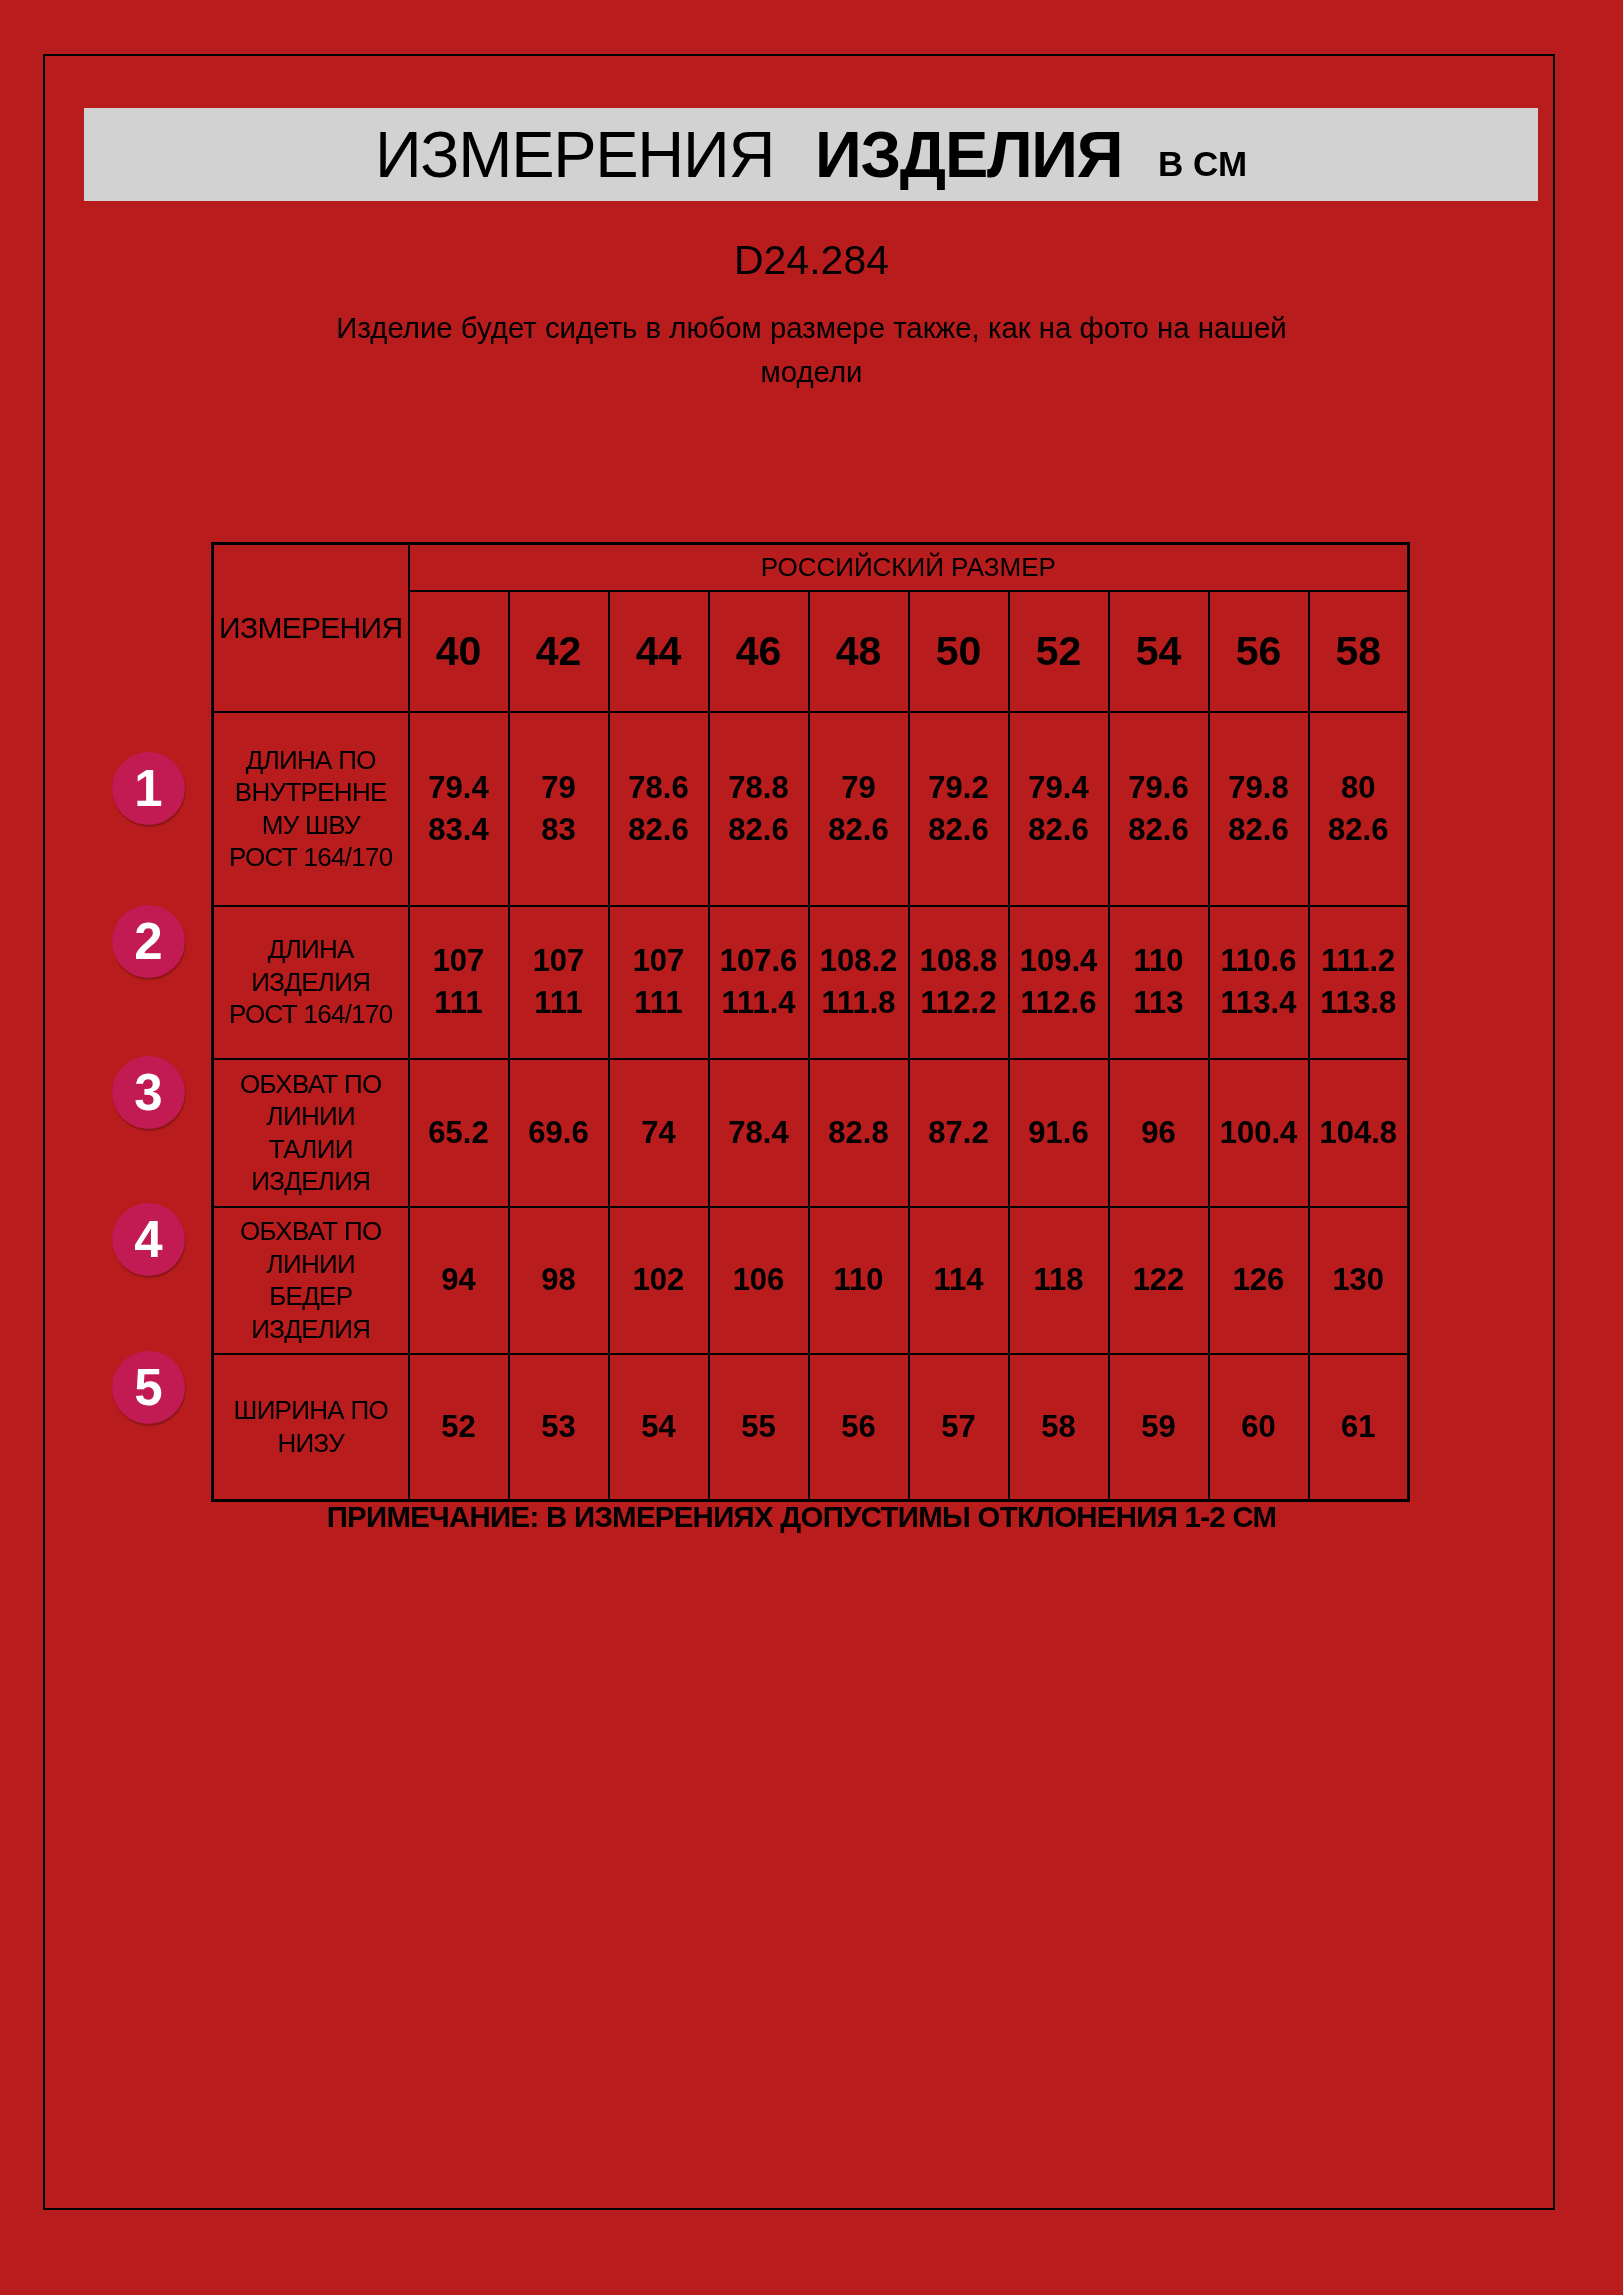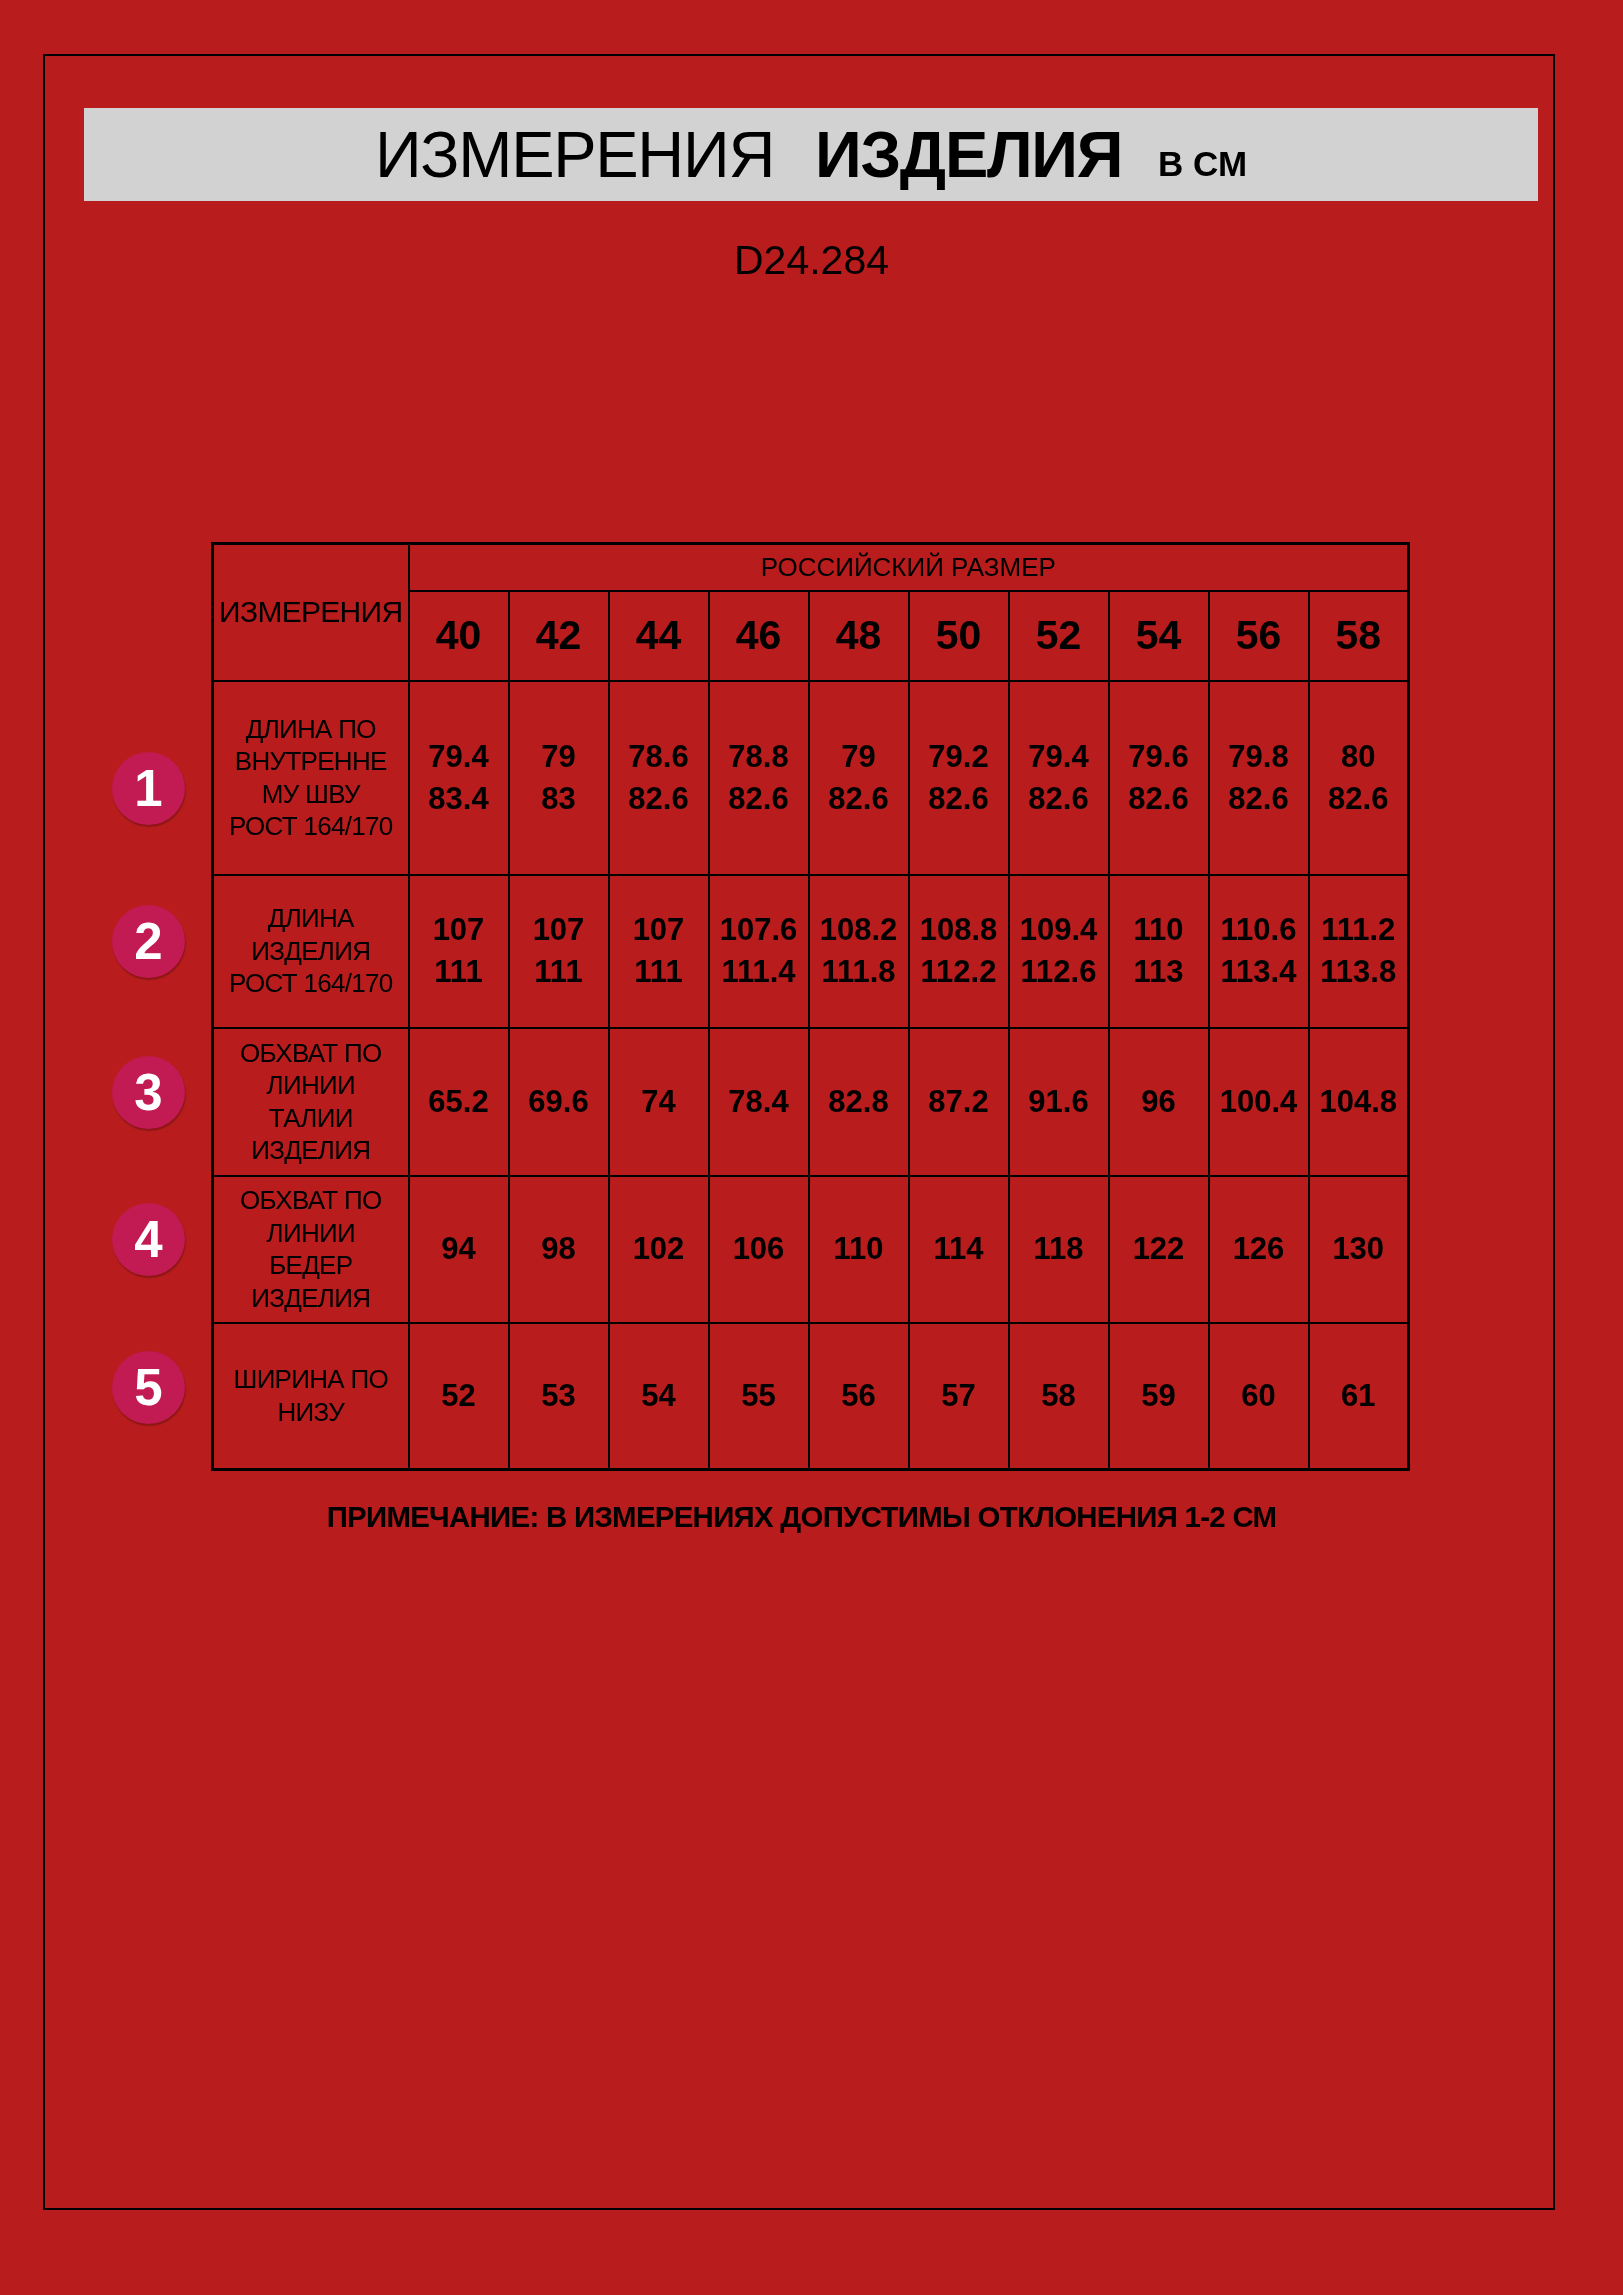--- a/index.html
+++ b/index.html
@@ -50,21 +50,21 @@
   table.size-table th, table.size-table td {
     border: 2px solid #000;
     padding: 0 2.6px;
     text-align: center; vertical-align: middle;
     box-sizing: border-box;
   }
   col.label-col { width: 196px; }
   col.size-col  { width: 100px; }
 
   thead tr.group-row { height: 47px; }
-  thead tr.size-row  { height: 90px; }
+  thead tr.size-row  { height: 121px; }
   tbody tr.r1 { height: 194px; }
   tbody tr.r2 { height: 153px; }
   tbody tr.r3 { height: 148px; }
   tbody tr.r4 { height: 147px; }
   tbody tr.r5 { height: 147px; }
 
   th.corner-th {
     font-size: 30px; font-weight: 400; letter-spacing: -0.7px;
     border-bottom: 3.3px solid #000;
   }
@@ -110,20 +110,22 @@
   <div class="page-frame"></div>
 
   <div class="title-banner" style="background: rgb(210, 210, 210);">
     <span class="title-word1">ИЗМЕРЕНИЯ</span>
     <span class="title-word2">ИЗДЕЛИЯ</span>
     <span class="title-units">В СМ</span>
   </div>
 
   <div class="product-code">D24.284</div>
 
+  <div class="fit-note">Изделие будет сидеть в любом размере также, как на фото на нашей
+модели</div>
 
   <div class="table-wrap">
     <table class="size-table">
       <colgroup>
         <col class="label-col">
         <col class="size-col">
           <col class="size-col">
           <col class="size-col">
           <col class="size-col">
           <col class="size-col">

